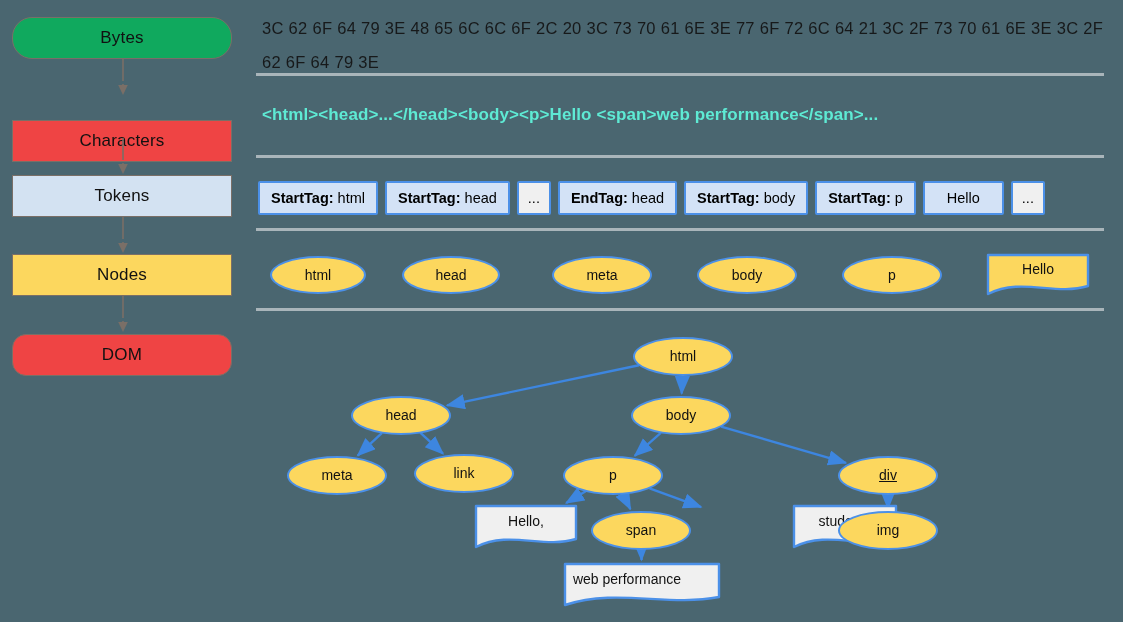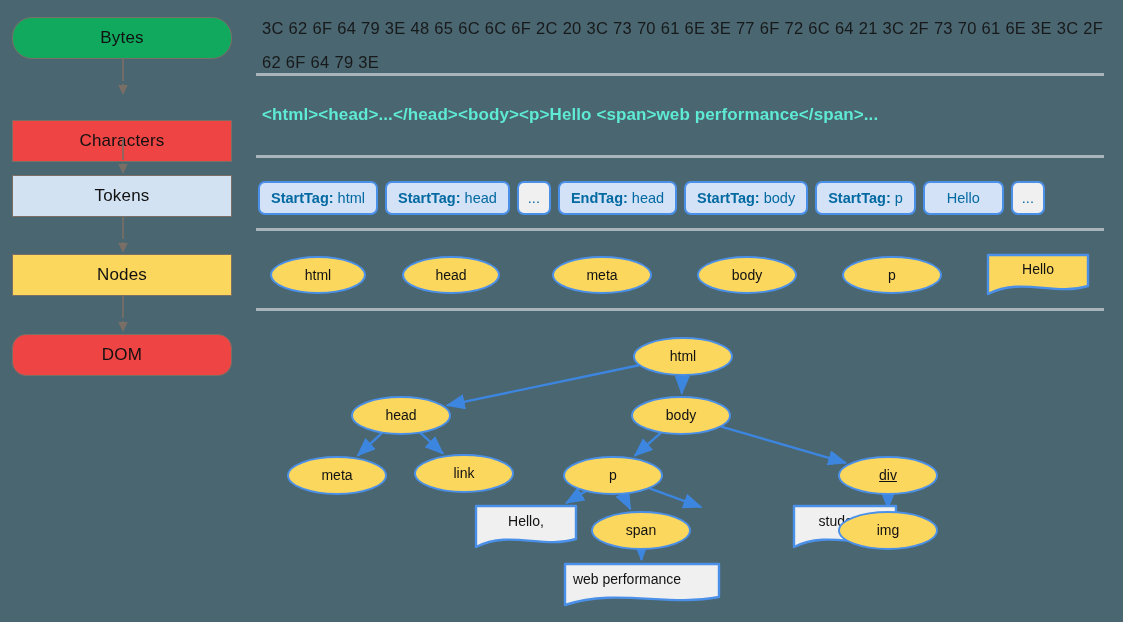--- a/index.html
+++ b/index.html
@@ -86,30 +86,30 @@
   .token-row {
     position: absolute;
     left: 258px;
     top: 181px;
     display: flex;
     align-items: center;
     gap: 7px;
   }
   .token {
     border: 2px solid #4b90e8;
-    border-radius: 7px;
+    border-radius: 2px;
     background: #d3e2f6;
     height: 34px;
     box-sizing: border-box;
     display: flex;
     align-items: center;
     justify-content: center;
     padding: 0 11px;
     font-size: 14.5px;
-    color: #0369a1;
+    color: #000000;
     white-space: nowrap;
   }
   .token b { font-weight: bold; margin-right: 4px; }
   .token.plain { background: #f0f0f0; padding: 0 9px; }
   .token.text-tok { background: #d3e2f6; padding: 0 22px; }
 
   
   .nodes-row {
     position: absolute;
     left: 262px;

